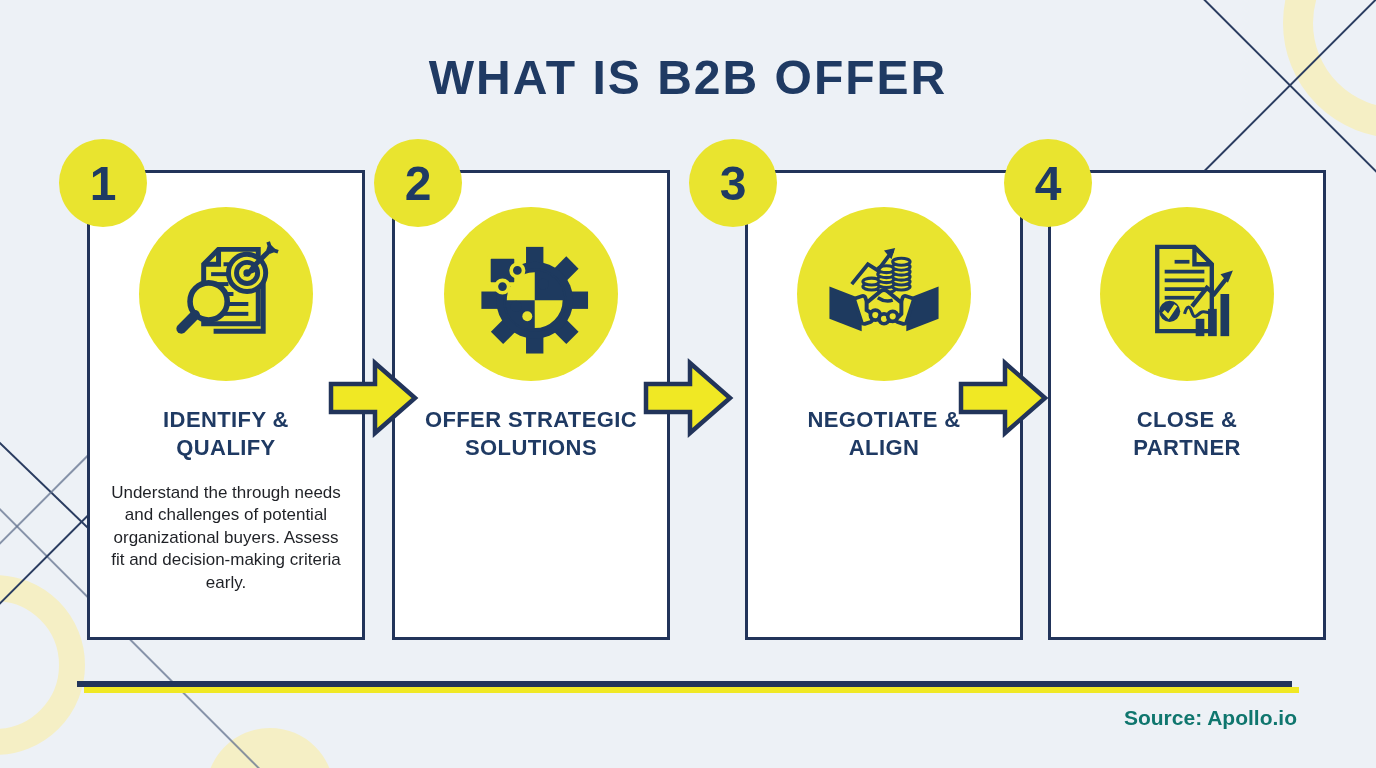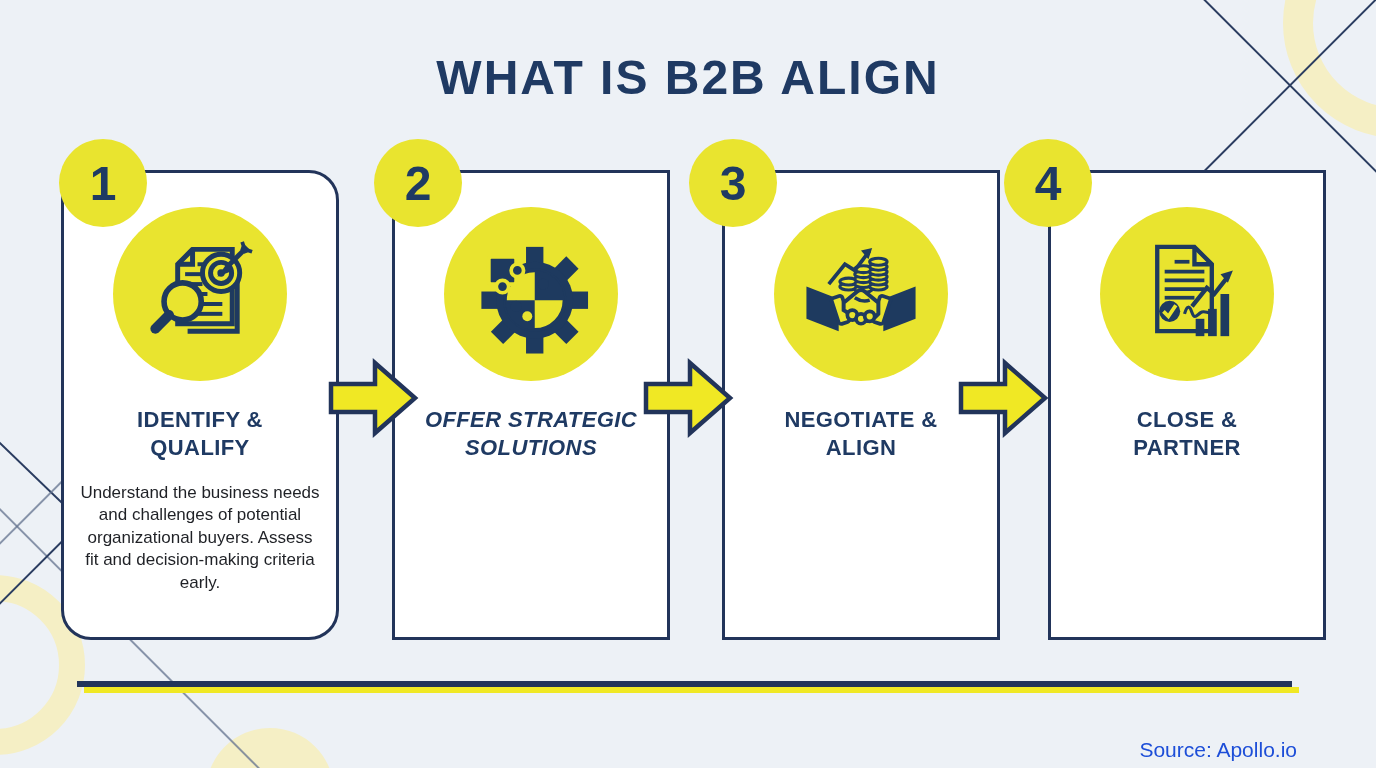--- a/index.html
+++ b/index.html
@@ -28,21 +28,21 @@
   .title {
     position:absolute; top:50px; left:0; width:100%; text-align:center;
     font-size:48px; font-weight:700; letter-spacing:2px; color:#1f3a63; z-index:2;
   }
   
   .card {
     position:absolute; top:170px; width:278px; height:470px;
     background:#ffffff; border:3px solid #22345a; z-index:2;
     display:flex; flex-direction:column; align-items:center;
   }
-  .c1 { left:61px;border-radius:30px; } .c2 { left:392px;font-style:italic; } .c3 { left:722px; } .c4 { left:1022px;margin-left:26px; }
+  .c1 { left:87px; } .c2 { left:392px; } .c3 { left:745px; } .c4 { left:1022px;margin-left:26px; }
   .icon-circle {
     margin-top:34px; width:174px; height:174px; border-radius:50%;
     background:#e9e42f; display:flex; align-items:center; justify-content:center;
     flex-shrink:0;
   }
   .card h2 {
     margin-top:25px; font-size:22px; line-height:1.25; font-weight:700;
     letter-spacing:.4px; color:#1f3a63; text-align:center; white-space:pre-line;
   }
   .card p {
@@ -56,40 +56,40 @@
     display:flex; align-items:center; justify-content:center; z-index:4;
   }
   .b1 { left:59px; } .b2 { left:374px; } .b3 { left:689px; } .b4 { left:1004px; }
   
   .step-arrow { position:absolute; top:352px; width:92px; height:92px; z-index:5; }
   .a1 { left:327px; } .a2 { left:642px; } .a3 { left:957px; }
   
   .rule-yellow { position:absolute; left:84px; top:687px; width:1215px; height:6px; background:#f0e824; z-index:2; }
   .rule-navy  { position:absolute; left:77px; top:681px; width:1215px; height:6px; background:#22345a; z-index:3; }
   .source {
-    position:absolute; top:706px; right:79px; font-size:21px; font-weight:400;
-    color:#1d4ed8; z-index:3;margin-top:32px;
+    position:absolute; top:706px; right:79px; font-size:21px; font-weight:700;
+    color:#0f766e; z-index:3;
   }
 </style>
 </head>
 <body>
 
 <div class="canvas">
 
   <div class="deco-line navy-line tr1"></div>
   <div class="deco-line navy-line tr2"></div>
   <div class="deco-line navy-line bl1"></div>
   <div class="deco-line slate-line bl2"></div>
   <div class="deco-line navy-line bl3"></div>
   <div class="deco-line slate-line bl4"></div>
   <div class="deco-ring ring-tr"></div>
   <div class="deco-ring ring-bl"></div>
   <div class="deco-dot dot-bl"></div>
 
-  <div class="title">WHAT IS B2B ALIGN</div>
+  <div class="title">WHAT IS B2B OFFER</div>
 
   <div class="card c1">
     <div class="icon-circle">
       <svg width="124" height="124" viewBox="0 0 100 100">
         <g stroke="#1e3a5f" fill="none" stroke-width="4">
           <path d="M38 28 H80 V80 H40"></path>
           <path d="M44 14 L32 26 V74 H76 V14 Z" fill="#e9e42f"></path>
           <path d="M44 14 V26 H32"></path>
           <g stroke-width="3.2">
             <path d="M48 26 H68"></path>
@@ -105,21 +105,21 @@
           <path d="M73 27 L88 12"></path>
           <path d="M84 8 l3 9 M92 16 l-9 -3" stroke-width="3"></path>
           <polygon points="64,36 72,25 77,31" fill="#1e3a5f" stroke="none"></polygon>
           <circle cx="36" cy="56" r="15" fill="#e9e42f" stroke-width="4.5"></circle>
           <path d="M25 67 L14 78" stroke-width="8" stroke-linecap="round"></path>
         </g>
       </svg>
     </div>
     <h2>IDENTIFY &amp;
 QUALIFY</h2>
-    <p>Understand the business needs and challenges of potential organizational buyers. Assess fit and decision-making criteria early.</p>
+    <p>Understand the through needs and challenges of potential organizational buyers. Assess fit and decision-making criteria early.</p>
   </div>
 
   <div class="card c2">
     <div class="icon-circle">
       <svg width="124" height="124" viewBox="0 0 100 100">
         <g fill="#1e3a5f">
           <rect x="46" y="12" width="14" height="16" transform="rotate(0 53 55)"></rect>
           <rect x="46" y="12" width="14" height="16" transform="rotate(45 53 55)"></rect>
           <rect x="46" y="12" width="14" height="16" transform="rotate(90 53 55)"></rect>
           <rect x="46" y="12" width="14" height="16" transform="rotate(135 53 55)"></rect>

